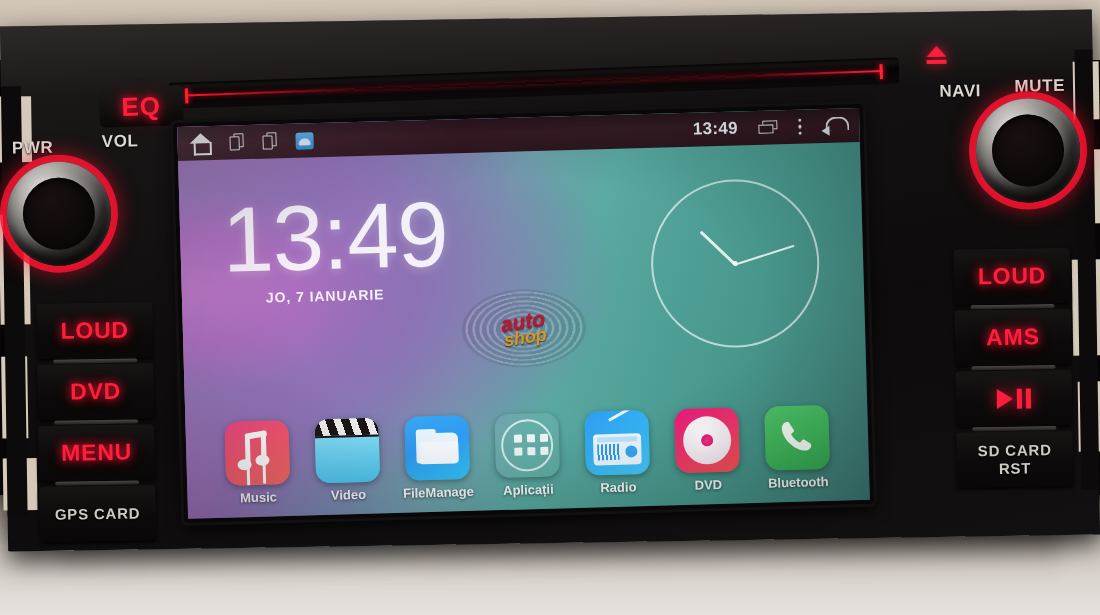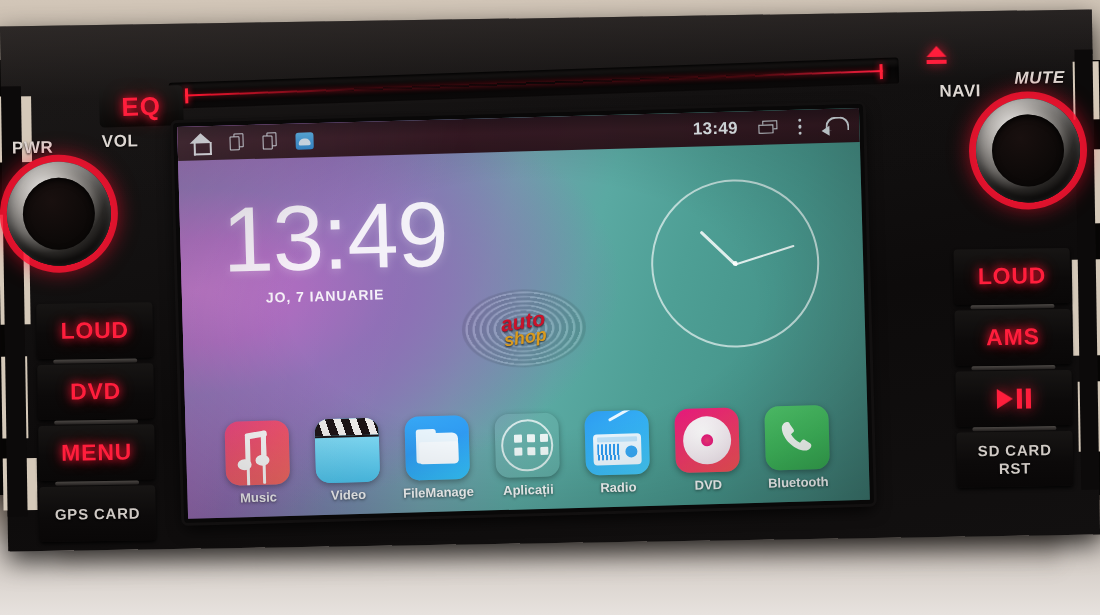--- a/index.html
+++ b/index.html
@@ -90,21 +90,21 @@
 
   
   .lbl-pwr, .lbl-vol, .lbl-seek, .lbl-mute {
     position: absolute; color: #ddd7d2;
     font-size: 17px; font-weight: bold; letter-spacing: .6px;
     text-shadow: 0 1px 2px rgba(0,0,0,.9);
   }
   .lbl-pwr  { left: 10px;  top: 112px; }
   .lbl-vol  { left: 100px; top: 107px; }
   .lbl-seek { right: 112px; top: 70px; }
-  .lbl-mute { right: 28px;  top: 58px; font-style: italic; }
+  .lbl-mute { right: 28px;  top: 66px; }
 
   .eq-btn {
     position: absolute; left: 98px; top: 62px;
     width: 84px; height: 40px;
     background: linear-gradient(180deg, #1c1a19, #0a0908);
     border-radius: 5px;
     display: flex; align-items: center; justify-content: center;
     transform: rotate(-1deg);
   }
   .eq-btn span {

